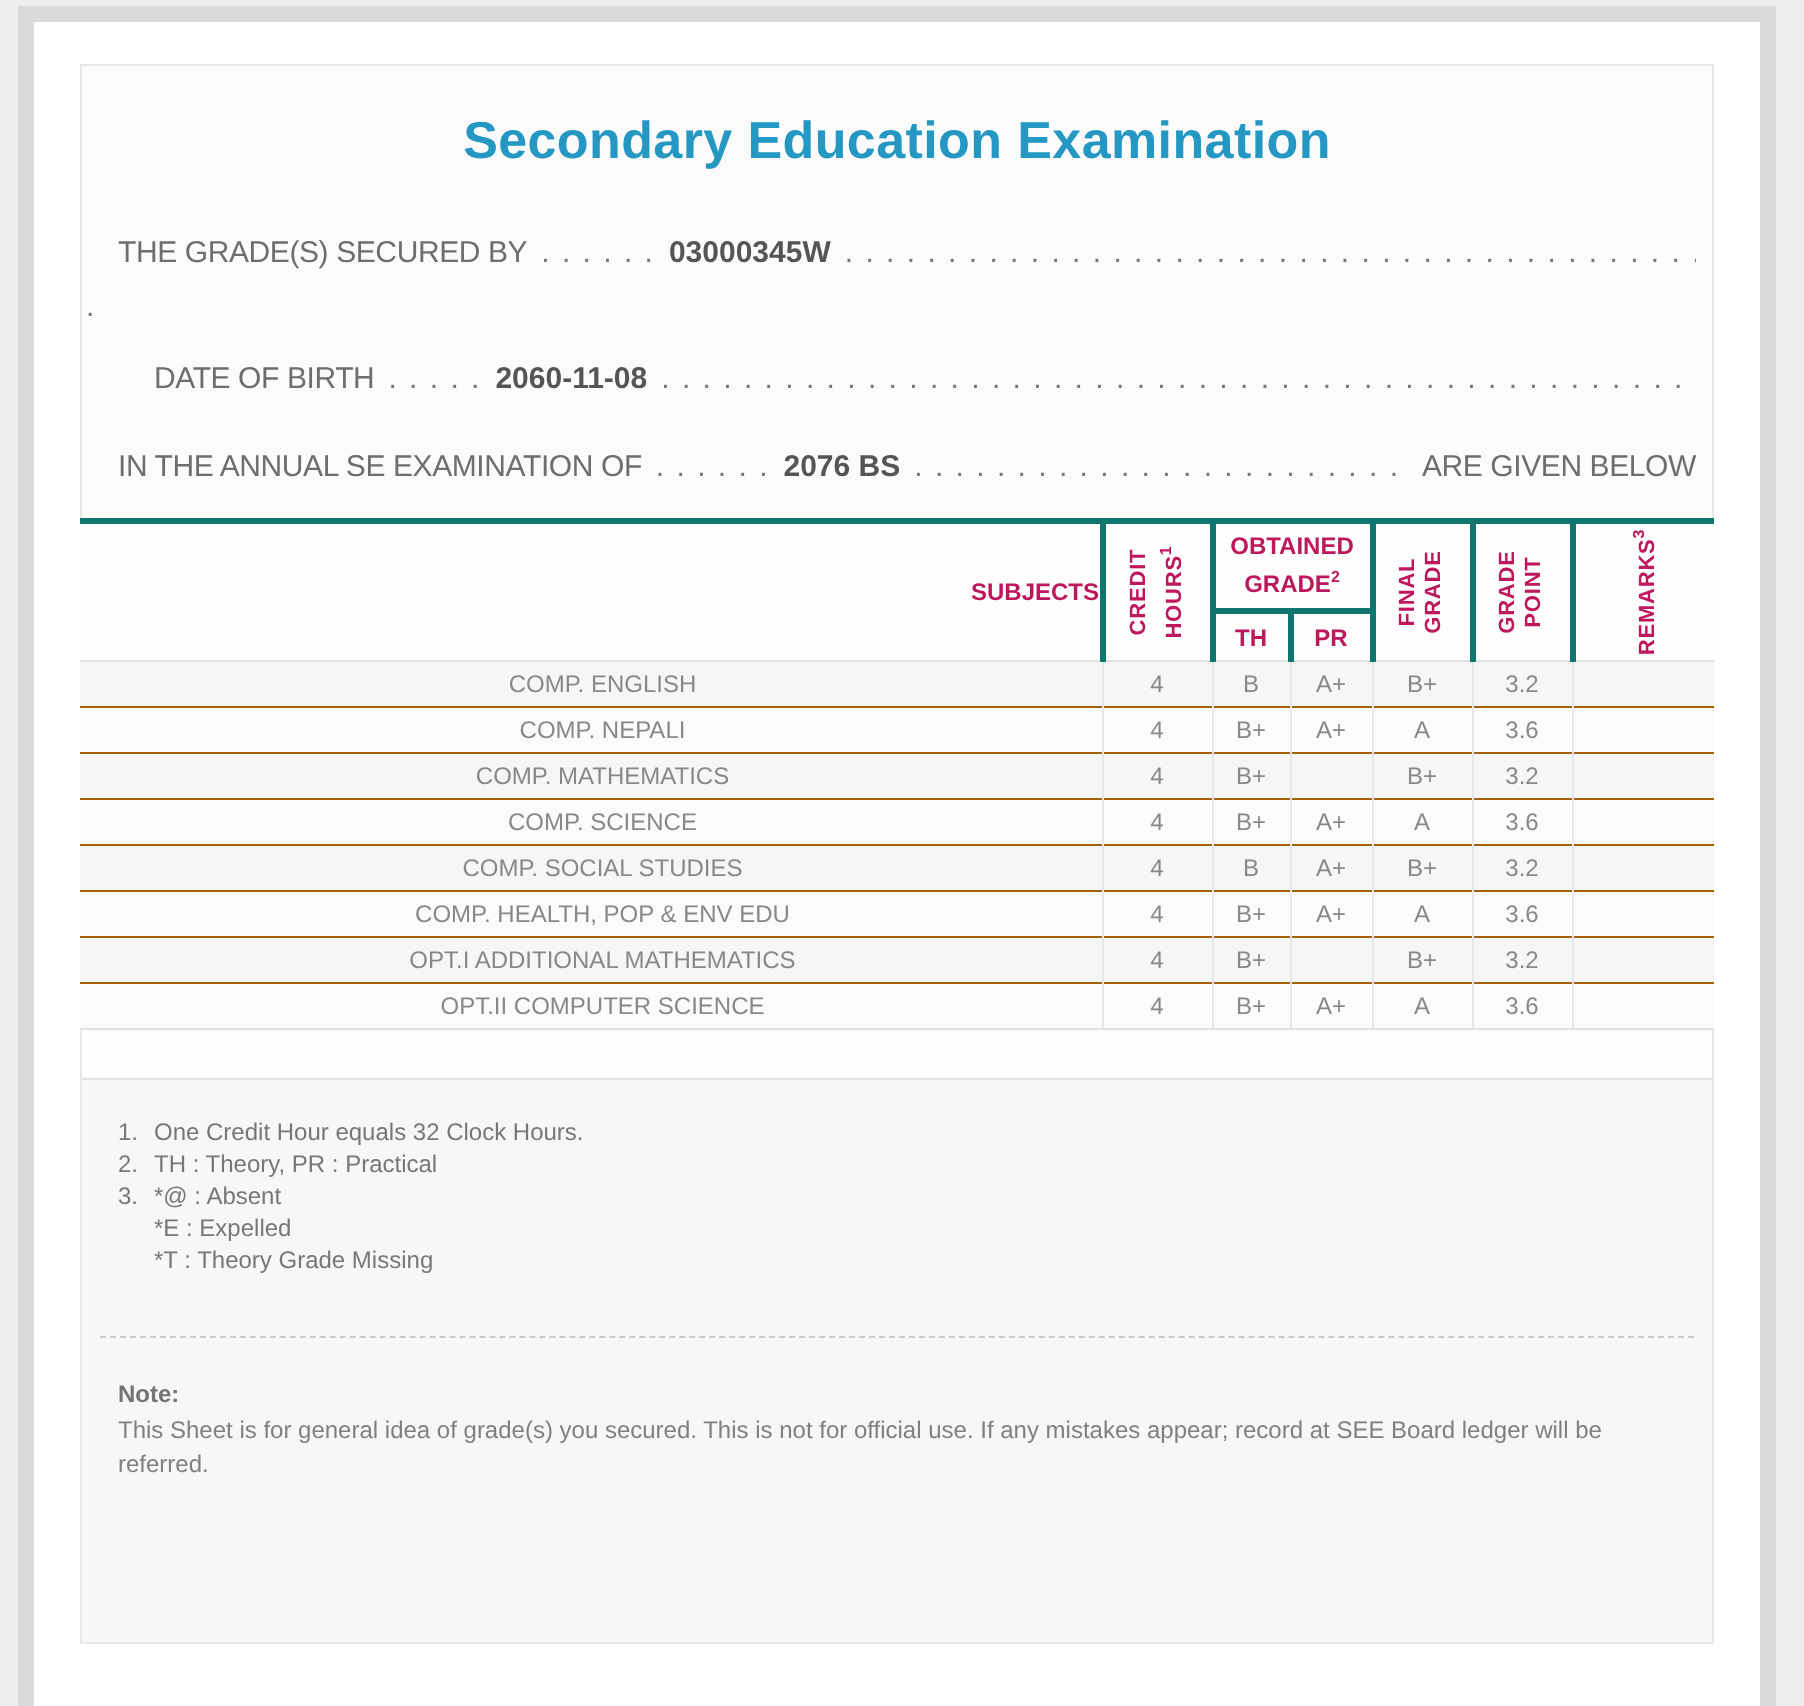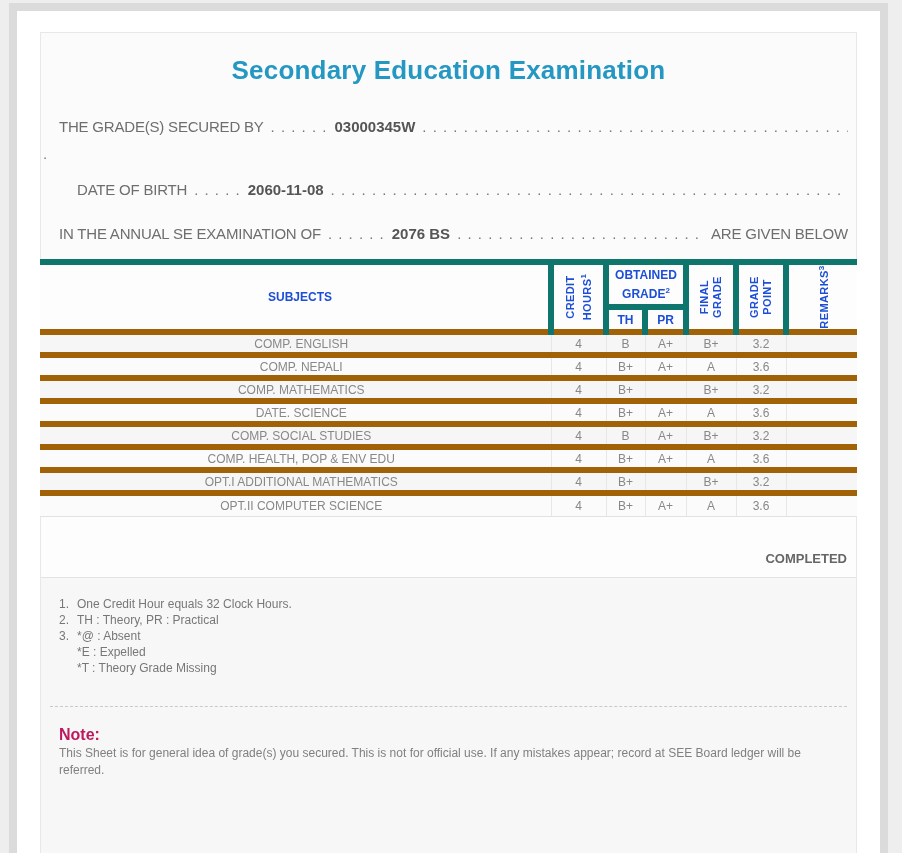--- a/index.html
+++ b/index.html
@@ -18,53 +18,53 @@
   .fill-line .lbl { flex:0 0 auto; letter-spacing:-0.2px; }
   .fill-line .lead-dots { flex:0 0 auto; margin:0 7px; letter-spacing:1px; color:#777; }
   .fill-line .val { flex:0 0 auto; font-weight:bold; color:#555; }
   .fill-line .fill-dots { flex:1 1 0; overflow:hidden; margin-left:7px; letter-spacing:1px; color:#777; }
   .fill-line .suffix { flex:0 0 auto; margin-left:7px; letter-spacing:-0.2px; }
   .wrap-dot { margin:9px 0 0 -16px; line-height:18px; color:#777; }
   .mt21 { margin-top:18px;margin-left:18px; } .mt26 { margin-top:26px; }
 
   table.grades { margin-top:16px; width:817px; border-collapse:collapse; table-layout:fixed;
                  margin-left:-1px; }
-  table.grades thead th { background:#fdfdfd; color:#1d4ed8; font-size:12px; font-weight:bold;
-                          border:6px solid #0f766e; border-bottom:1px solid #e2e2e2; }
-  th.subjects-th { text-align:center; padding-left:12px; font-size:12.5px; color:#666;
+  table.grades thead th { background:#fdfdfd; color:#be185d; font-size:12px; font-weight:bold;
+                          border:3px solid #0f766e; border-bottom:1px solid #e2e2e2; }
+  th.subjects-th { text-align:right; padding-left:12px; font-size:12.5px; color:#666;
                    border-left:none !important; }
   th.vert-th { position:relative; height:70px; }
   .vert { position:absolute; left:50%; top:50%; transform:translate(-50%,-50%) rotate(-90deg);
           width:70px; text-align:center; line-height:13px; font-size:11px; letter-spacing:0.4px; }
   .vert-nowrap { white-space:nowrap; }
   th.obtained-th { height:45px; line-height:15px; }
   th.sub-th { height:25px; }
   th.remarks-th { border-right:none !important; }
   table.grades sup { font-size:8px; }
   table.grades tbody td { height:23px; font-size:12px; color:#888; text-align:center;
                           border-left:1px solid #e7e7e7; border-right:1px solid #e7e7e7;
-                          border-top:6px solid #a16207; }
+                          border-top:1px solid #a16207; }
   table.grades tbody td:first-child { border-left:none; }
   table.grades tbody td:last-child  { border-right:none; }
   table.grades tbody tr:nth-child(odd)  td { background:#f6f6f6; }
   table.grades tbody tr:nth-child(even) td { background:#fbfbfb; }
   table.grades tbody tr:last-child td { border-bottom:1px solid #e2e2e2; }
   td.subj { text-align:left; padding-left:12px; }
 
   .summary { background:#fdfdfd; text-align:right; padding:14px 9px 10px 0;
              font-weight:bold; color:#666; font-size:13px; }
   .summary .gpa { line-height:16px; }
   .summary .status { margin-top:20px; line-height:16px; }
 
   .footer { background:#f7f7f7; border-top:1px solid #e3e3e3; padding:18px 18px 80px 18px; }
   .fnote { display:flex; font-size:12px; color:#777; line-height:16px; }
   .fnote .num { flex:0 0 18px; }
   .fnote .txt { flex:1 1 auto; }
   .dashed { border-top:1px dashed #c9c9c9; margin:30px -9px 0 -9px; }
-  .note-heading { margin-top:20px; font-size:16px; font-weight:bold; color:#be185d; line-height:16px; }
+  .note-heading { margin-top:20px; font-size:12px; font-weight:bold; color:#737373; line-height:16px; }
   .note-body { margin-top:2px; font-size:12px; color:#808080; line-height:17px; width:781px; }
 </style>
 </head>
 <body>
 
 <div class="frame">
   <div class="card">
 
     <div class="page-title">Secondary Education Examination</div>
 
@@ -149,21 +149,21 @@
         <tr>
           <td class="subj">COMP. MATHEMATICS</td>
           <td>4</td>
           <td>B+</td>
           <td></td>
           <td>B+</td>
           <td>3.2</td>
           <td></td>
         </tr>
         <tr>
-          <td class="subj">DATE. SCIENCE</td>
+          <td class="subj">COMP. SCIENCE</td>
           <td>4</td>
           <td>B+</td>
           <td>A+</td>
           <td>A</td>
           <td>3.6</td>
           <td></td>
         </tr>
         <tr>
           <td class="subj">COMP. SOCIAL STUDIES</td>
           <td>4</td>
@@ -197,21 +197,20 @@
           <td>B+</td>
           <td>A+</td>
           <td>A</td>
           <td>3.6</td>
           <td></td>
         </tr>
       </tbody>
     </table>
 
     <div class="summary">
-      <div class="status">COMPLETED</div>
     </div>
 
     <div class="footer">
       <div class="fnote">
         <span class="num">1.</span>
         <span class="txt">One Credit Hour equals 32 Clock Hours.</span>
       </div>
       <div class="fnote">
         <span class="num">2.</span>
         <span class="txt">TH : Theory, PR : Practical</span>

